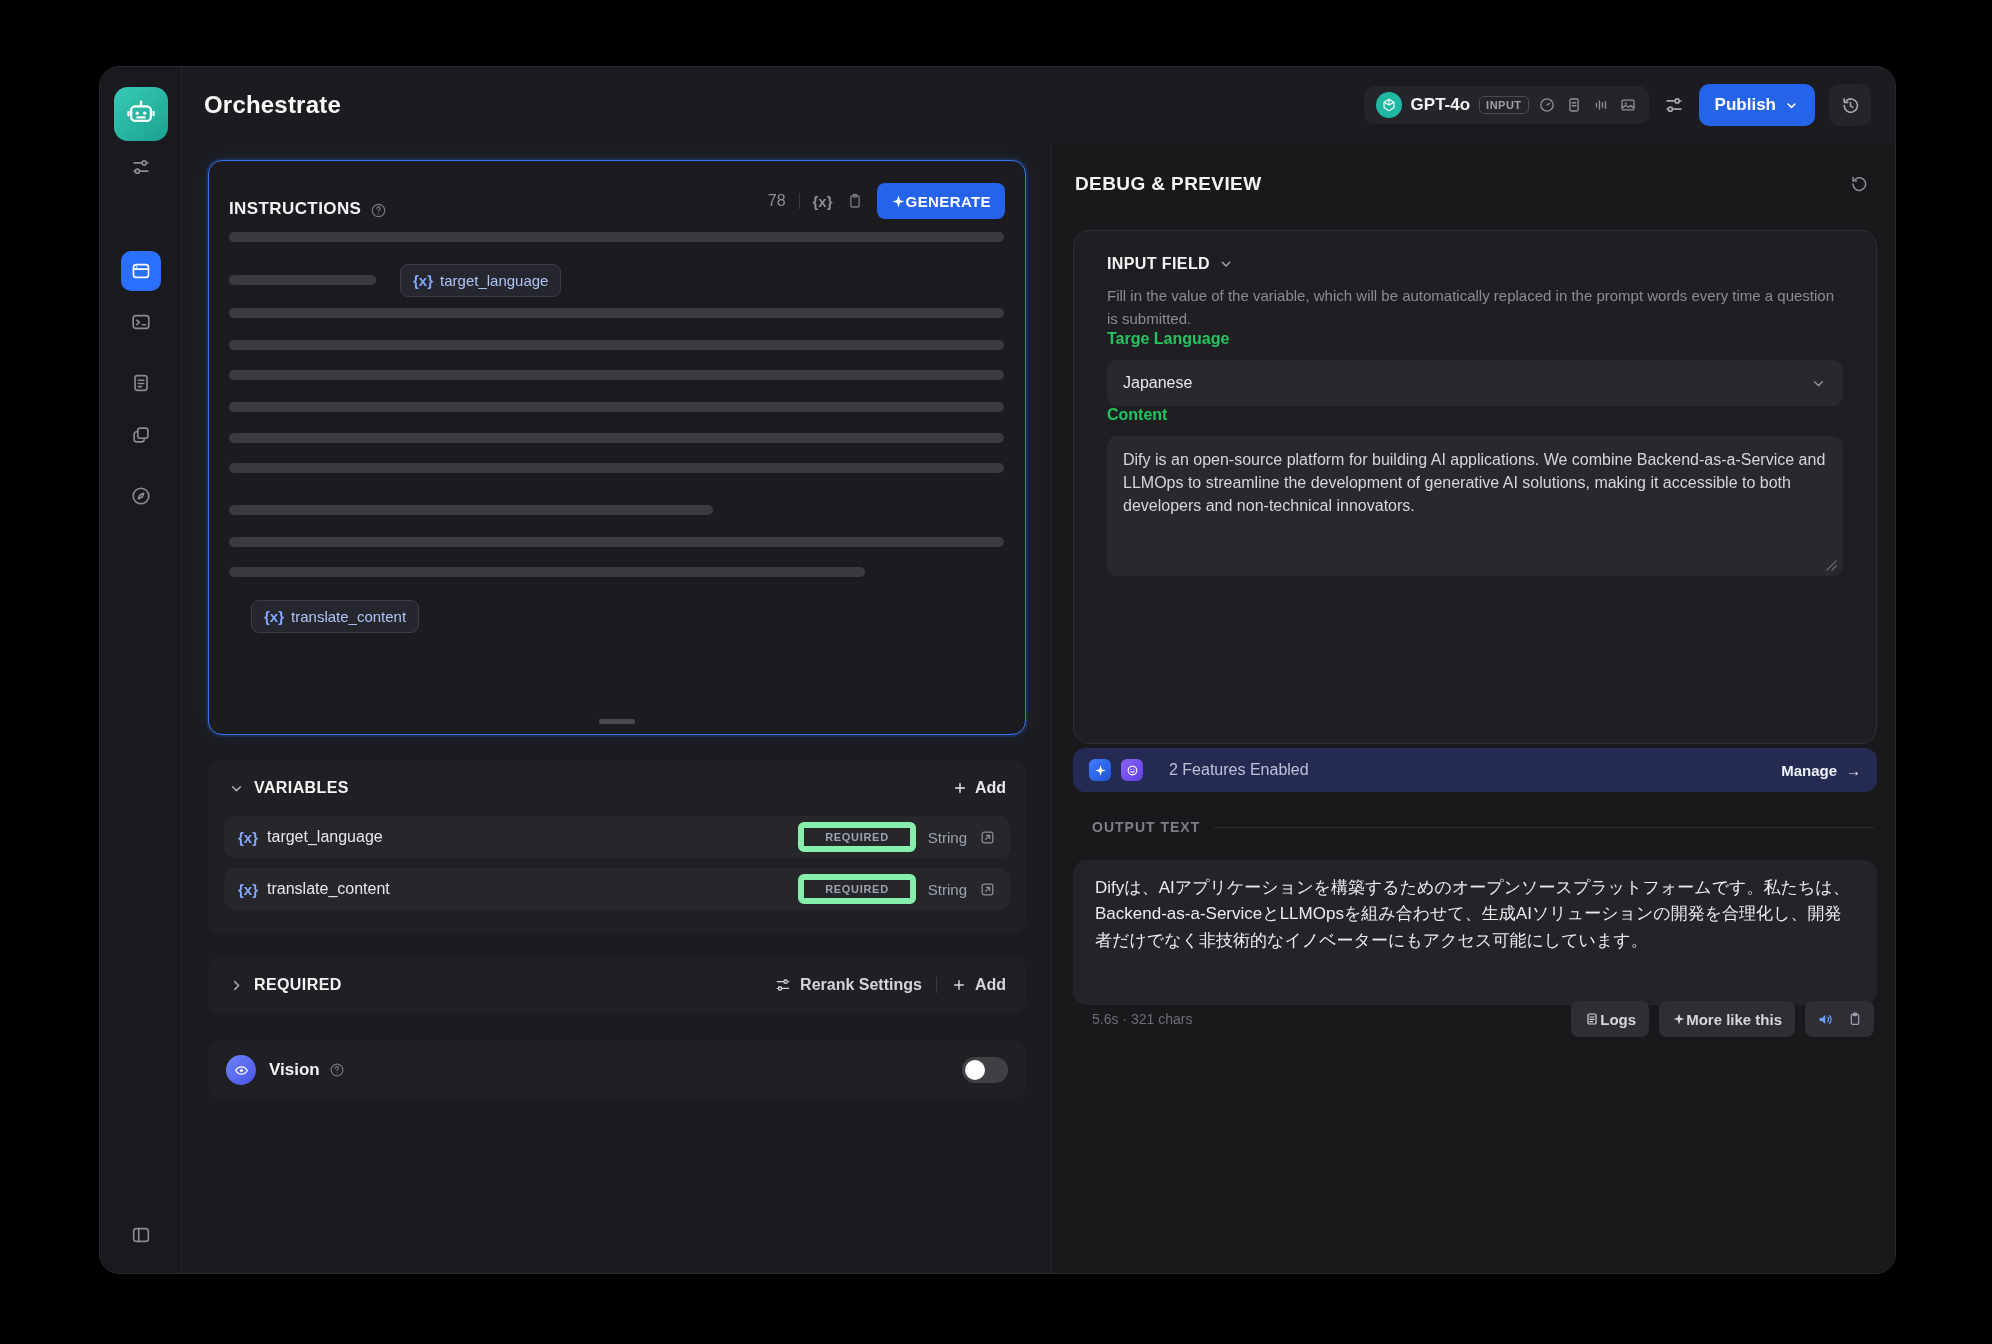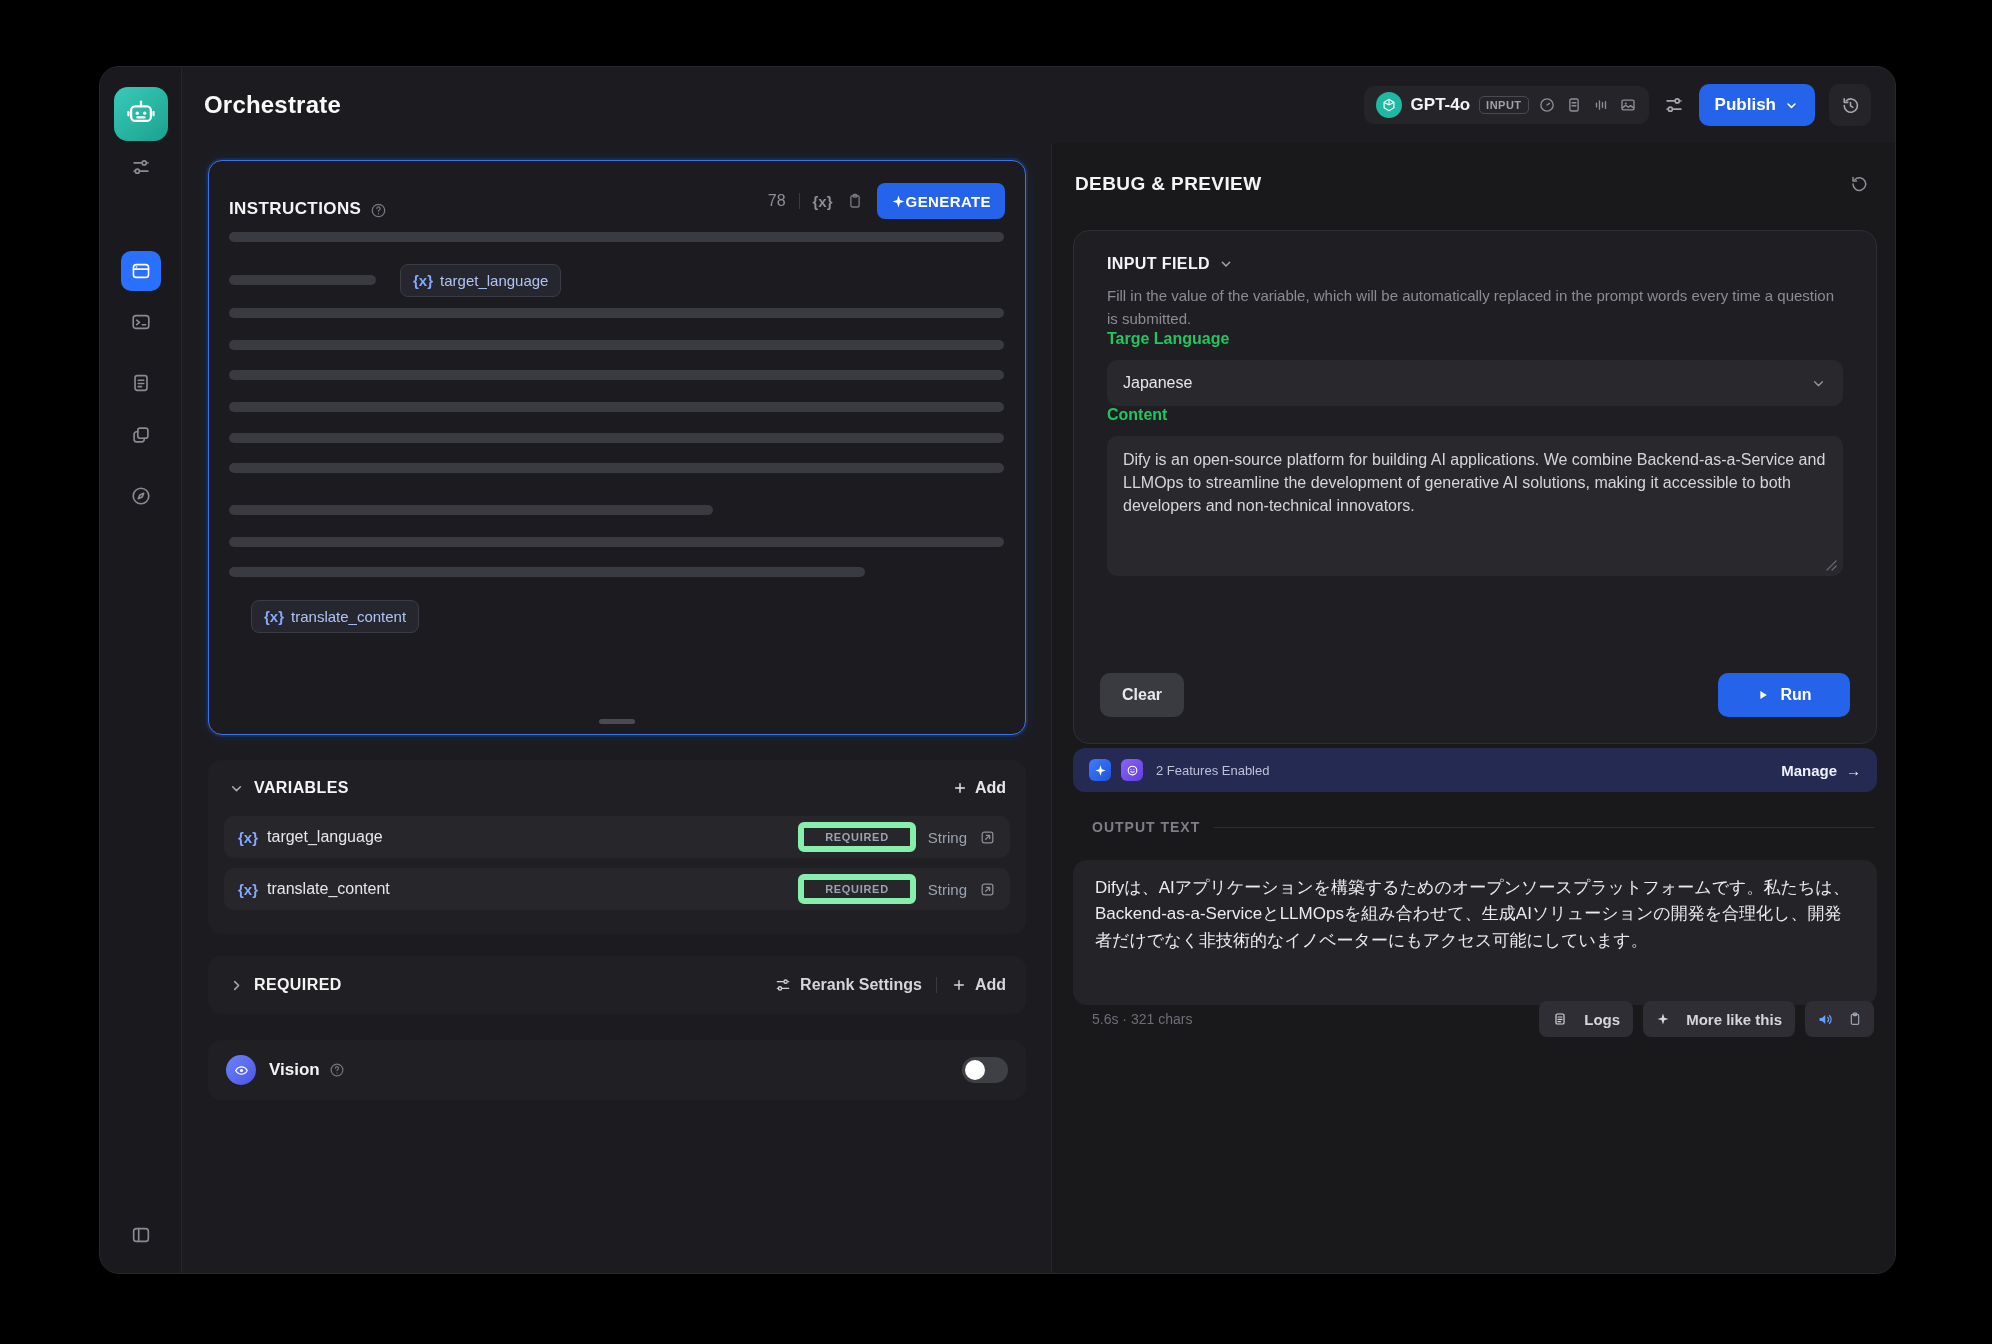--- a/index.html
+++ b/index.html
@@ -83,30 +83,30 @@
   .textarea{margin-top:12px;height:140px;background:#28282D;border-radius:10px;padding:12px 16px;color:#D6D6DA;font-size:16px;line-height:1.45;position:relative;cursor:text}
   .resize-corner{position:absolute;right:6px;bottom:5px;color:#6E6E76}
   .card-foot{position:absolute;left:26px;right:26px;bottom:26px;display:flex;align-items:center}
   .clear-btn{height:44px;padding:0 22px;background:#3A3A41;border:none;border-radius:10px;color:#E7E7EA;font-size:16px;font-weight:600;cursor:pointer;font-family:inherit}
   .run-btn{margin-left:auto;height:44px;width:132px;background:#2563EB;border:none;border-radius:10px;color:#fff;font-size:16px;font-weight:700;display:flex;align-items:center;justify-content:center;gap:10px;cursor:pointer;font-family:inherit}
 
   .features-bar{position:absolute;left:21px;top:605px;width:804px;height:44px;background:#252A52;border-radius:12px;display:flex;align-items:center;padding:0 16px;gap:10px}
   .feat-ic{width:22px;height:22px;border-radius:6px;display:flex;align-items:center;justify-content:center;color:#fff}
   .feat-ic.f-sparkle{background:linear-gradient(135deg,#3F7BFF,#2154D8)}
   .feat-ic.f-tts{background:linear-gradient(135deg,#8B64F8,#5F3DE0)}
-  .feat-label{color:#BDC1D8;font-size:13px;margin-left:3px}
+  .feat-label{color:#BDC1D8;font-size:16px;margin-left:16px}
   .manage-btn{margin-left:auto;display:flex;align-items:center;gap:9px;color:#EFF1FB;font-size:15px;font-weight:700;cursor:pointer}
 
   .out-head{position:absolute;left:40px;top:676px;right:21px;display:flex;align-items:center;gap:14px}
   .out-title{font-size:14px;color:#7E7E86;letter-spacing:1px;font-weight:600}
   .out-line{flex:1;height:1px;background:#2C2C31}
   .out-bubble{position:absolute;left:21px;top:717px;width:804px;height:145px;background:#242428;border-radius:14px;padding:15px 22px;color:#ECECEF;font-size:17px;line-height:1.55;word-break:break-word}
   .out-actions{position:absolute;left:40px;top:858px;right:21px;display:flex;align-items:center;gap:10px}
   .out-stats{font-size:14px;color:#6E6E76;margin-right:auto}
-  .pill-btn{height:36px;padding:0 13px;background:#2E2E34;border:none;border-radius:8px;color:#D6D6DA;font-size:15px;font-weight:600;display:flex;align-items:center;gap:16px;cursor:pointer;font-family:inherit}
+  .pill-btn{height:36px;padding:0 13px;background:#2E2E34;border:none;border-radius:8px;color:#D6D6DA;font-size:15px;font-weight:600;display:flex;align-items:center;gap:0;cursor:pointer;font-family:inherit}
   .icon-group{height:36px;padding:0 11px;background:#2E2E34;border-radius:8px;display:flex;align-items:center;gap:12px}
   .speaker-ic{color:#6C9EFF;display:flex;cursor:pointer}
   .copy-ic2{color:#9CA3AF;display:flex;cursor:pointer}
 </style>
 </head>
 <body>
 
 <div class="stage">
   <div class="window">
 
@@ -404,29 +404,20 @@
         <div class="fld-label">Content</div>
         <div class="textarea">
           <span>Dify is an open-source platform for building AI applications. We combine Backend-as-a-Service and LLMOps to streamline the development of generative AI solutions, making it accessible to both developers and non-technical innovators.</span>
           <span class="resize-corner">
             <svg width="11" height="11" viewBox="0 0 12 12" fill="none" stroke="currentColor" stroke-width="1.4" stroke-linecap="round">
                 <path d="M11 1L1 11M11 6.5L6.5 11"></path>
               </svg>
           </span>
         </div>
 
-        <div class="card-foot">
-          <button class="clear-btn">Clear</button>
-          <button class="run-btn">
-            <svg width="14" height="14" viewBox="0 0 24 24">
-                <path d="M7.5 5l11 7-11 7z" fill="#fff"></path>
-              </svg>
-            <span>Run</span>
-          </button>
-        </div>
       </div>
 
       <div class="features-bar">
         <span class="feat-ic f-sparkle">
           <svg width="13" height="13" viewBox="0 0 24 24">
               <path d="M12 2.5l2.3 7.2 7.2 2.3-7.2 2.3L12 21.5l-2.3-7.2L2.5 12l7.2-2.3z" fill="#fff"></path>
             </svg>
         </span>
         <span class="feat-ic f-tts">
           <svg width="13" height="13" viewBox="0 0 24 24" fill="none" stroke="#fff" stroke-width="2" stroke-linecap="round">

